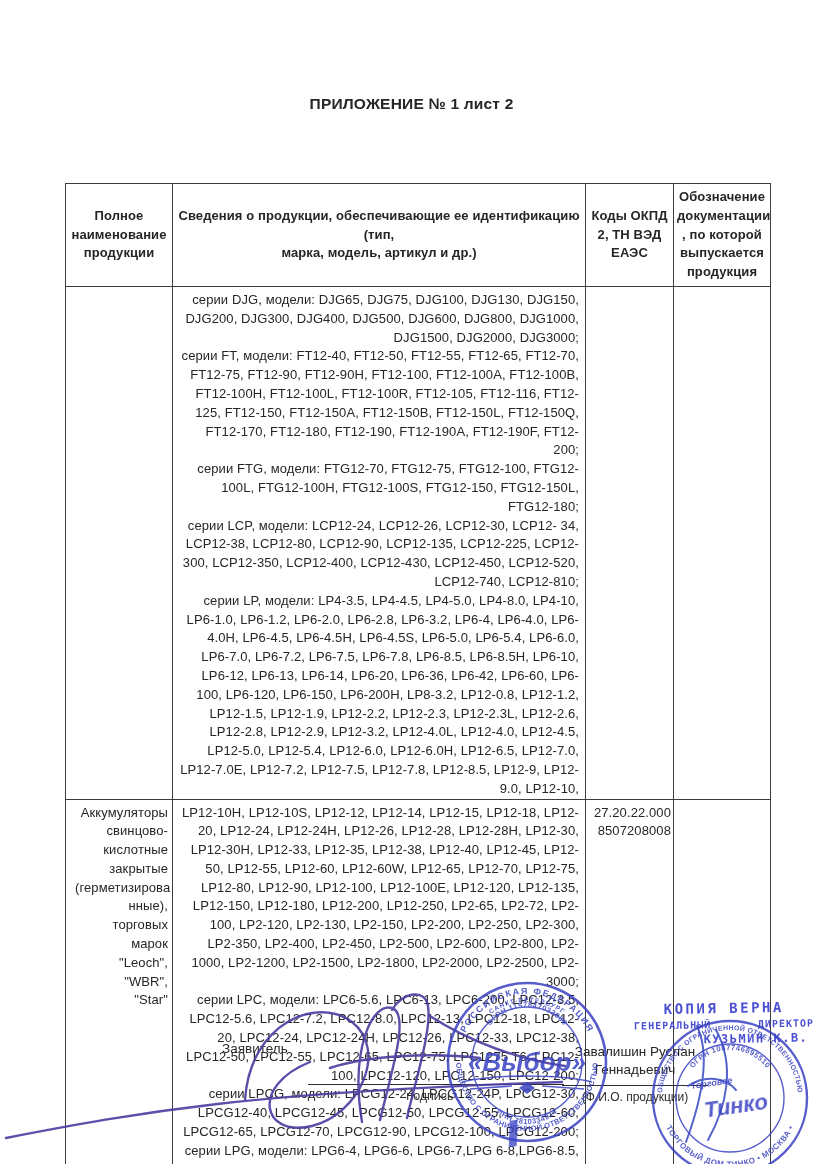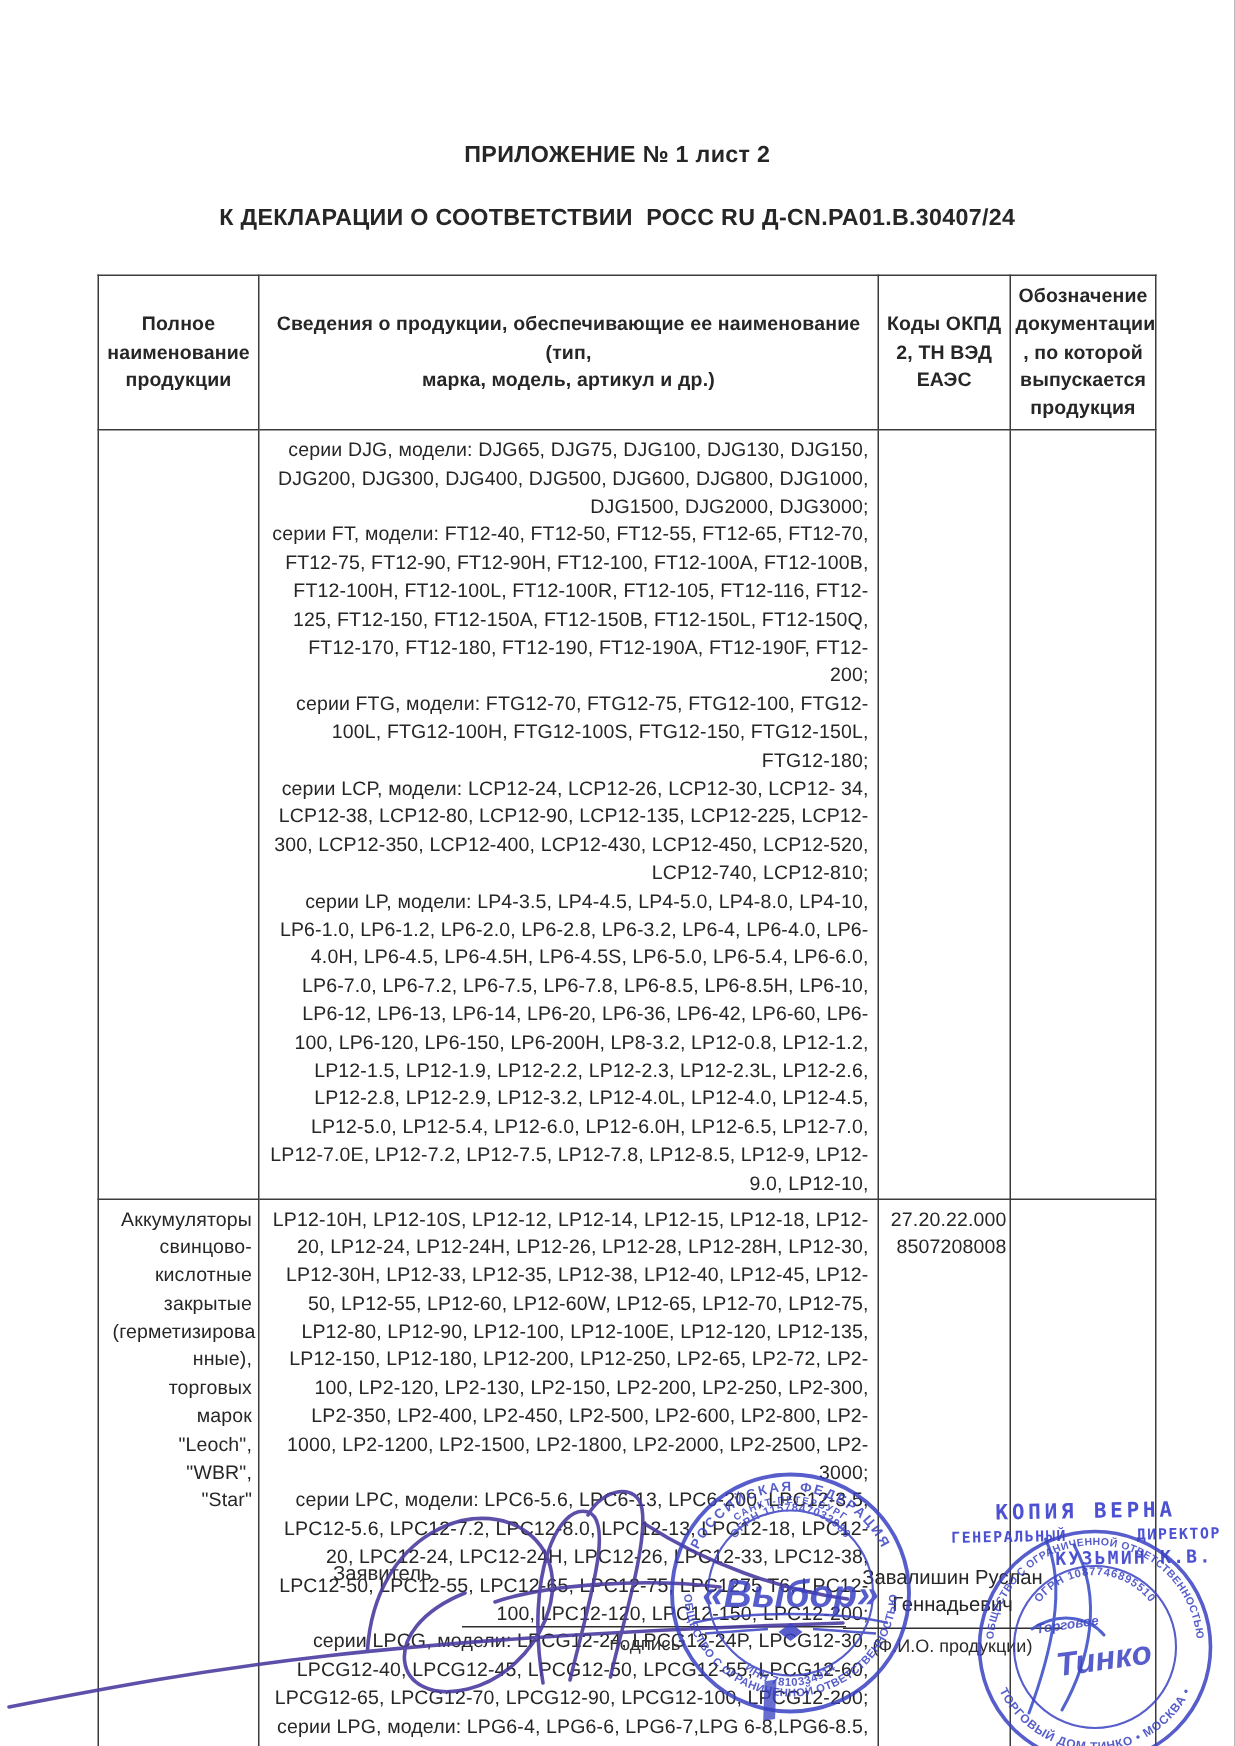--- a/index.html
+++ b/index.html
@@ -65,35 +65,34 @@
                 pointer-events:none; }
   .stamp-text { font-family:"Liberation Sans", sans-serif; font-weight:bold;
                 fill:#3a42c2; }
 </style>
 </head>
 <body>
 
 <div class="page">
 
   <div class="title">ПРИЛОЖЕНИЕ № 1 лист 2</div>
-  <div class="subtitle">К ДЕКЛАРАЦИИ О СООТВЕТСТВИИ  РОСС RU Д-CN.РА01.В.30407/24</div>
 
   <table class="doc">
     <colgroup>
       <col style="width:107px">
         <col style="width:413px">
         <col style="width:88px">
         <col style="width:97px">
     </colgroup>
     <thead>
       <tr>
         <th>Полное
 наименование
 продукции</th>
-        <th>Сведения о продукции, обеспечивающие ее наименование (тип,
+        <th>Сведения о продукции, обеспечивающие ее идентификацию (тип,
 марка, модель, артикул и др.)</th>
         <th>Коды ОКПД
 2, ТН ВЭД
 ЕАЭС</th>
         <th>Обозначение
 документации
 , по которой
 выпускается
 продукция</th>
       </tr>

